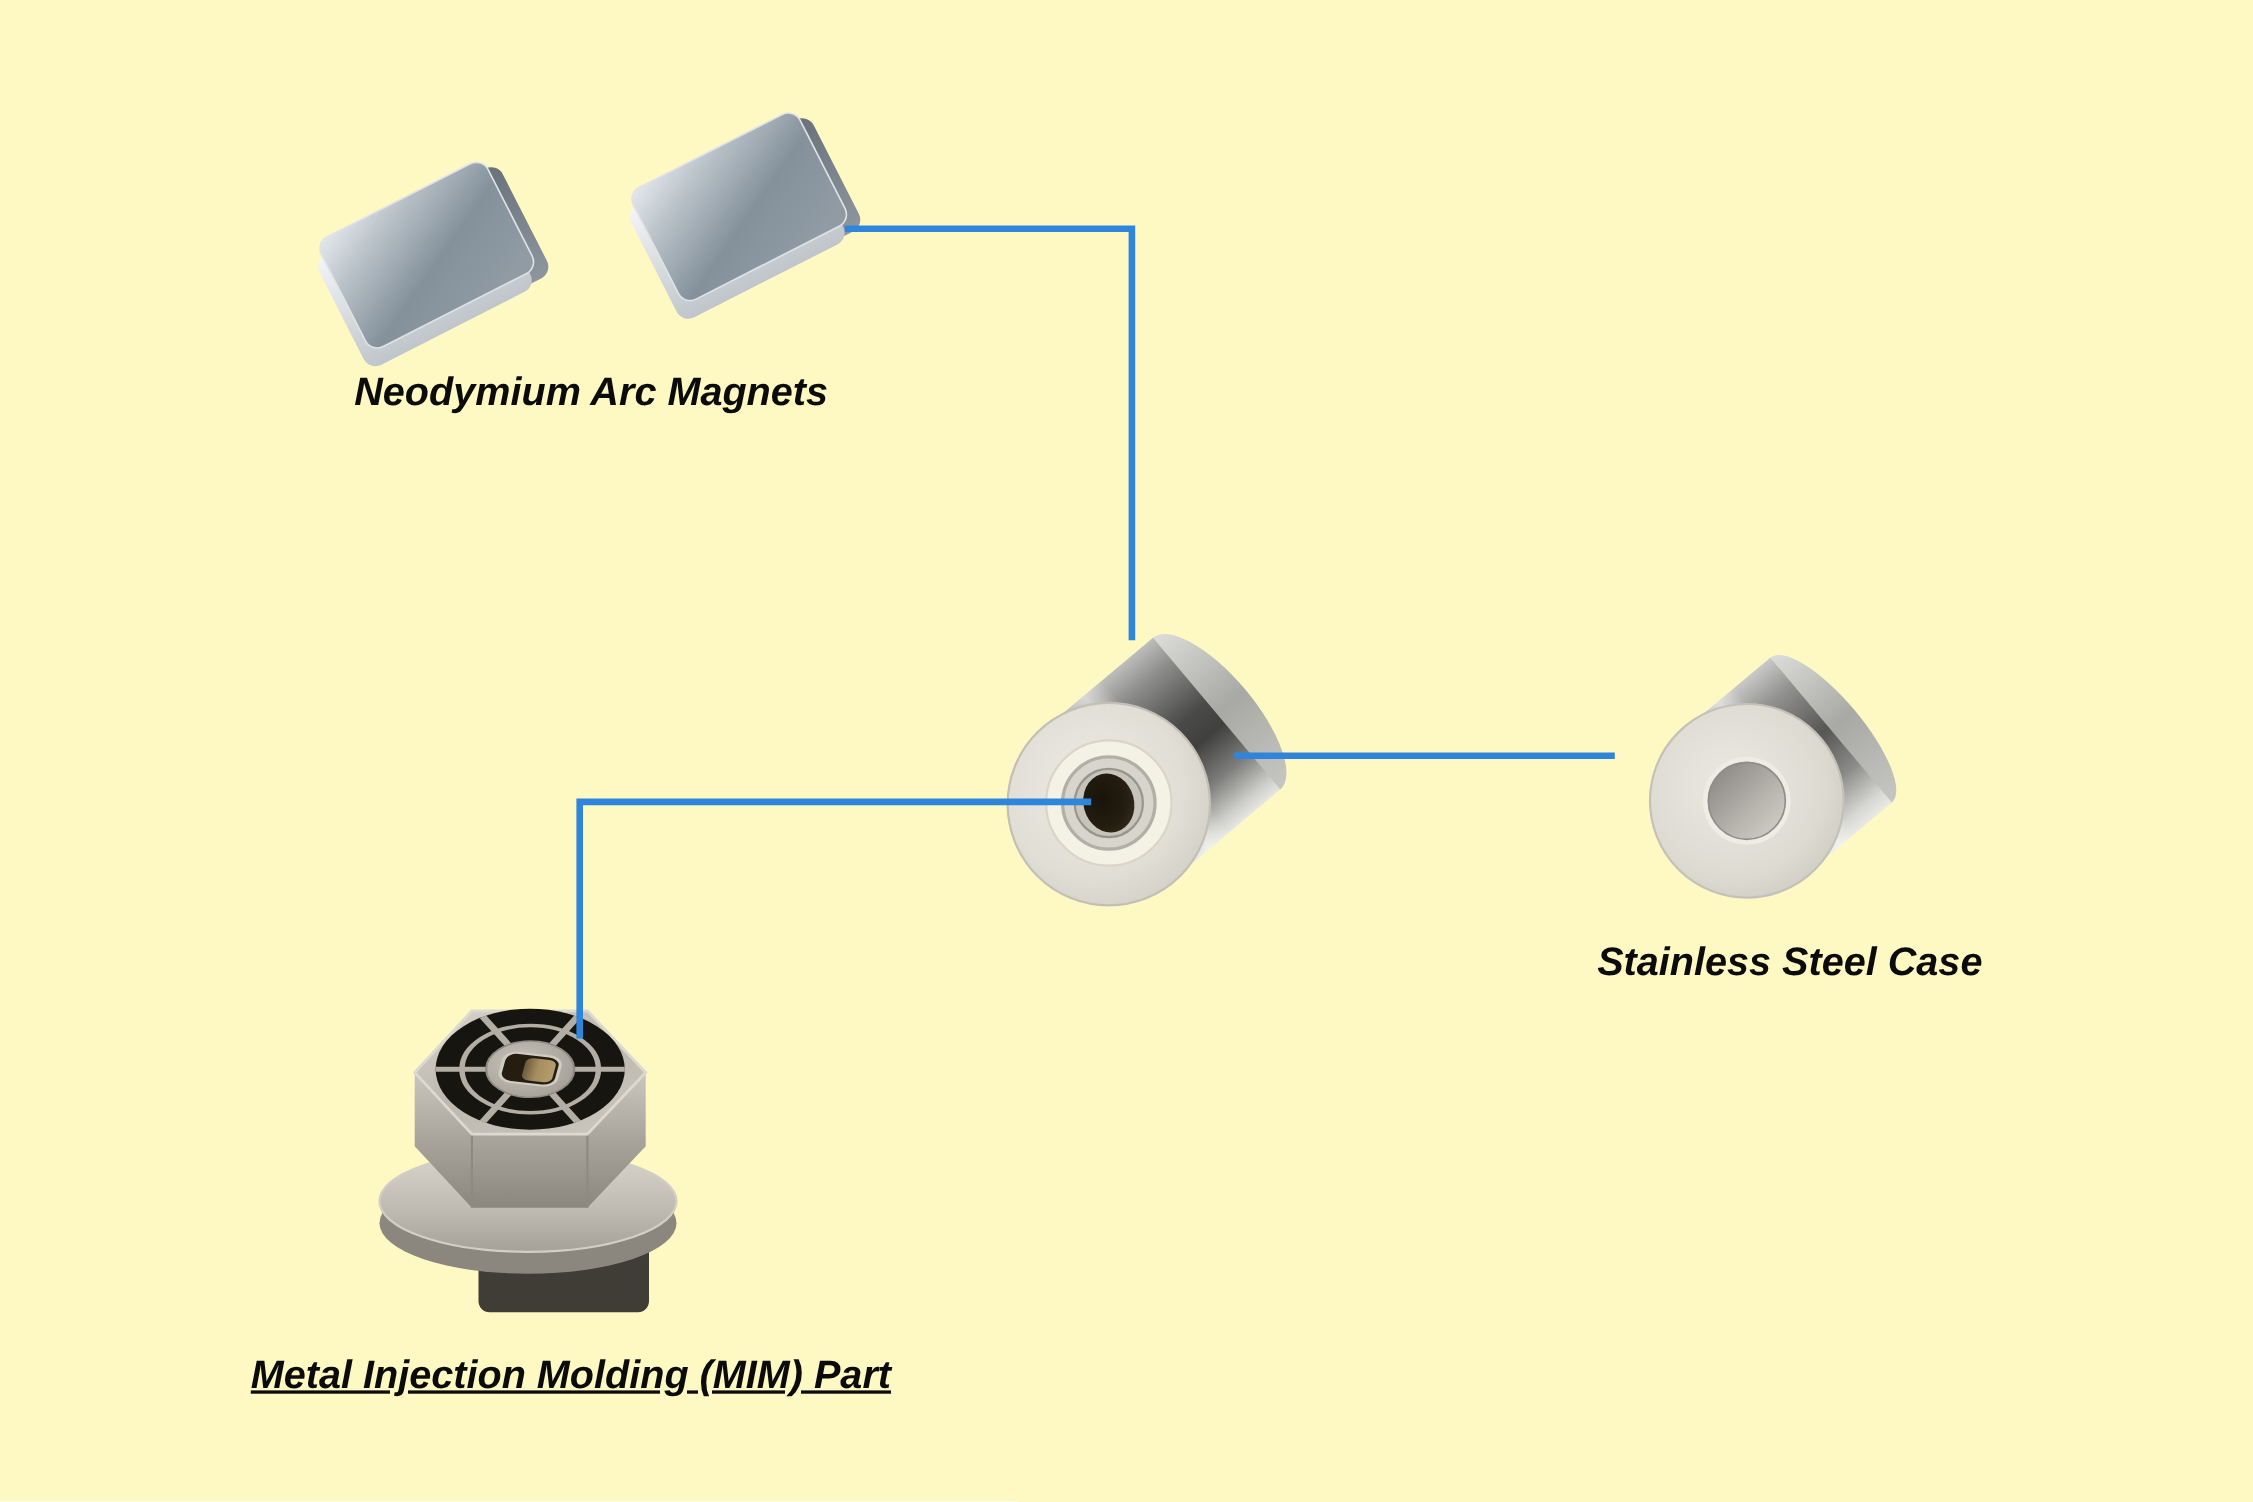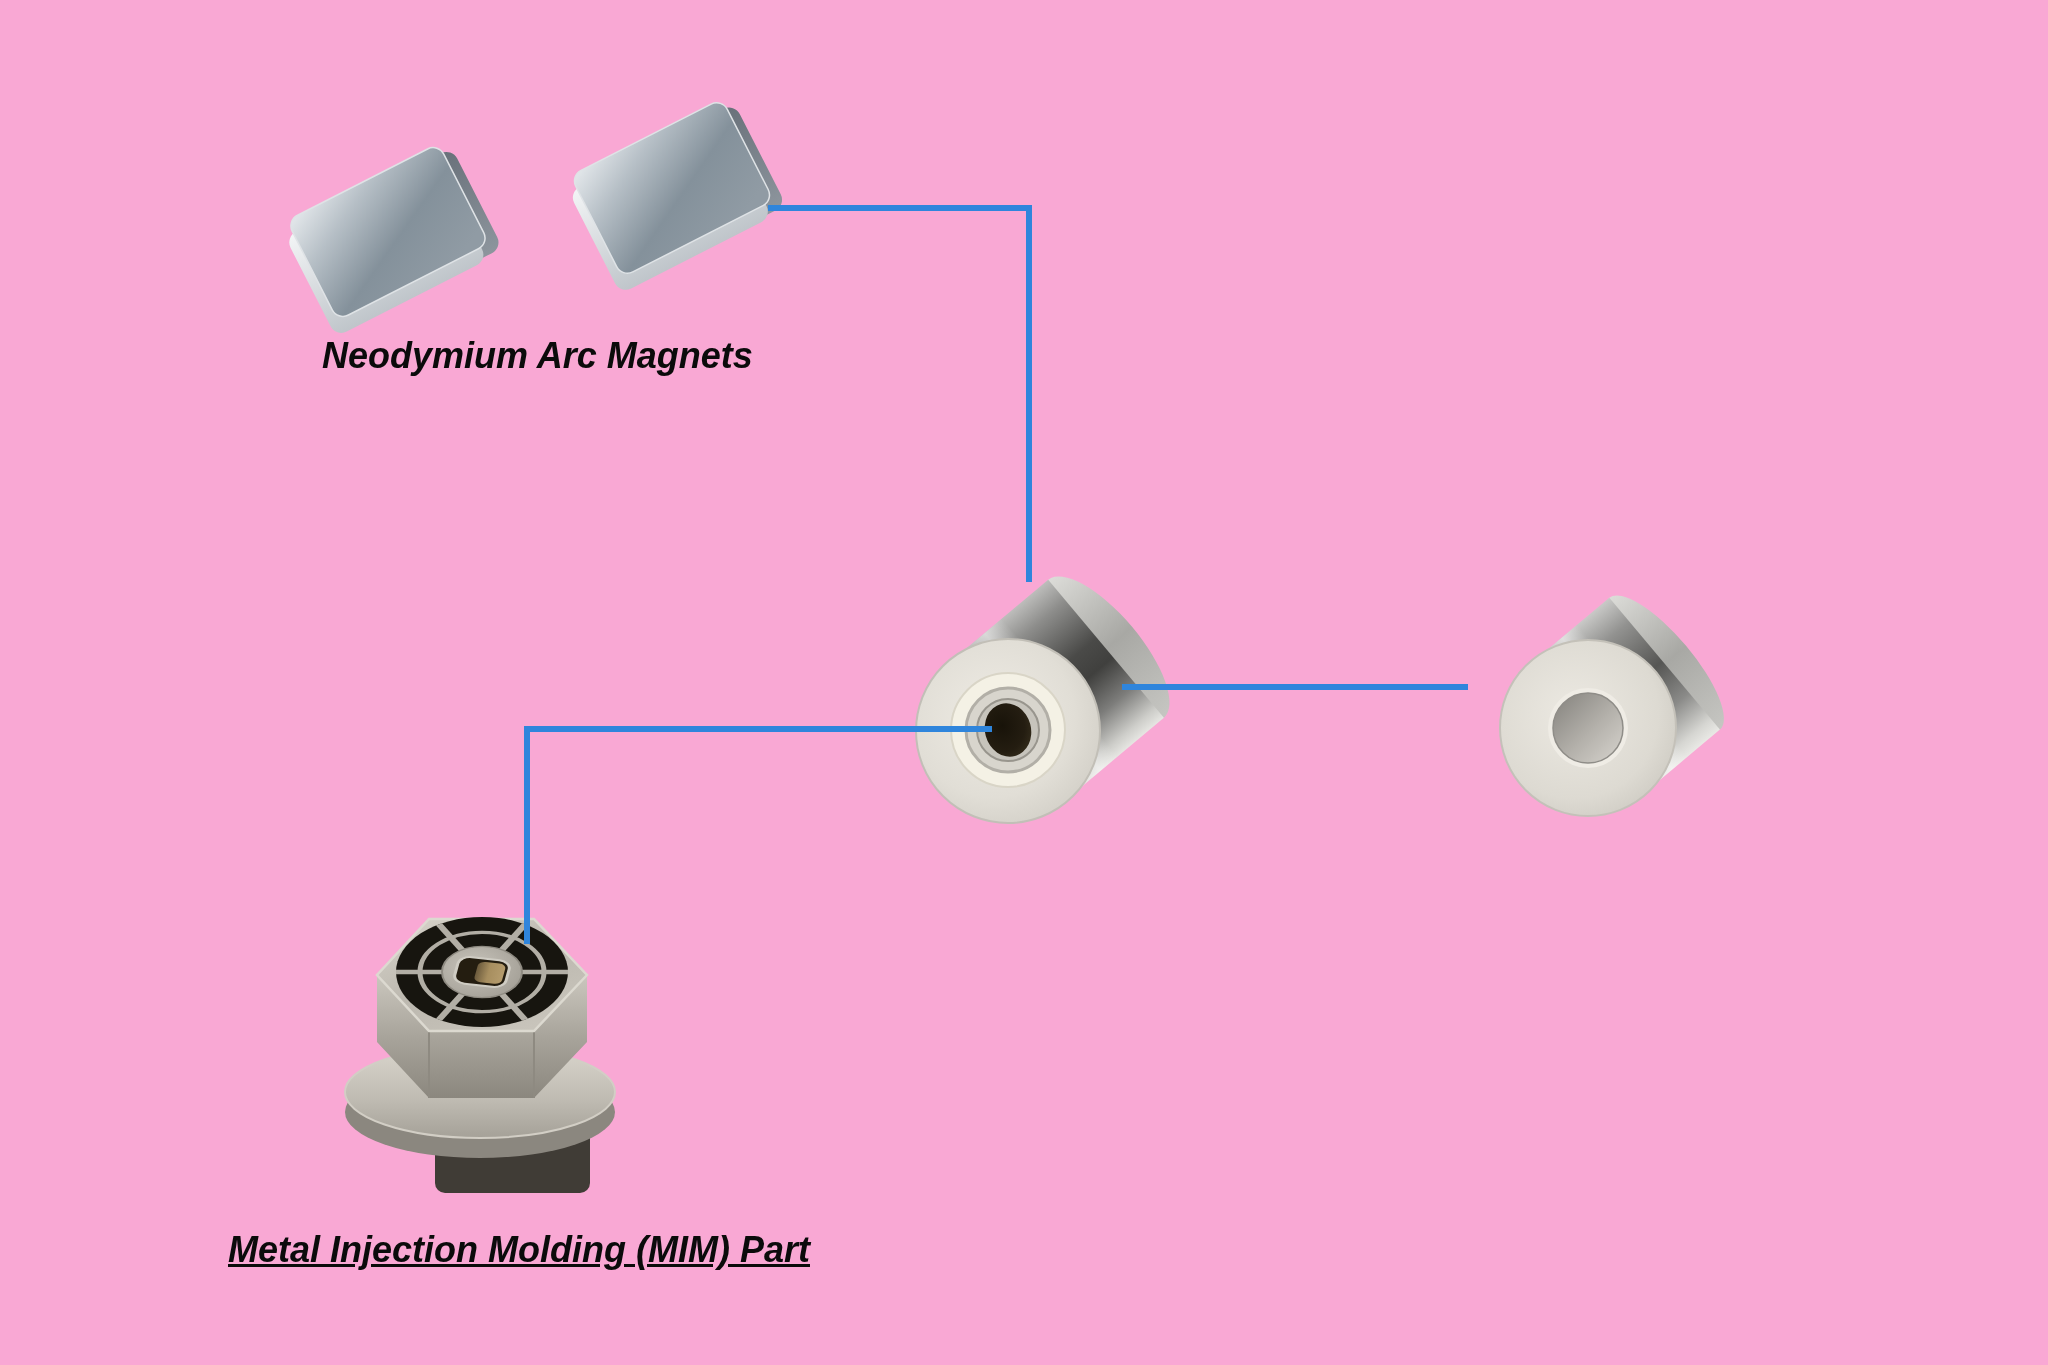--- a/index.html
+++ b/index.html
@@ -1,17 +1,17 @@
 <!DOCTYPE html>
 <html><head>
 <meta charset="utf-8">
 <style>
   html,body{margin:0;padding:0;background:#ffffff;}
   .canvas{
-    position:relative;width:2048px;height:1365px;background:#f9a8d4;
+    position:relative;width:2048px;height:1365px;background:#fef9c3;
     overflow:hidden;font-family:"Liberation Sans", sans-serif;
   }
   .canvas svg{position:absolute;left:0;top:0;}
   .part-label{
     position:absolute;font-style:italic;font-weight:700;font-size:36px;
     line-height:36px;color:#0b0b0b;white-space:nowrap;letter-spacing:0px;
   }
   #label-magnets{left:322px;top:338px;}
   #label-case{left:1452px;top:856px;}
   #label-mim{left:228px;top:1232px;text-decoration:underline;}
@@ -183,14 +183,15 @@
     </g>
 
     <g fill="none" stroke-width="6">
       <polyline points="768,208 1029,208 1029,582" stroke="#2f85dc"></polyline>
       <line x1="1122" y1="687" x2="1468" y2="687" stroke="#2f85dc"></line>
       <polyline points="527,944 527,729 992,729" stroke="#2f85dc"></polyline>
     </g>
   </svg>
 
   <div class="part-label" id="label-magnets">Neodymium Arc Magnets</div>
+  <div class="part-label" id="label-case">Stainless Steel Case</div>
   <div class="part-label" id="label-mim">Metal Injection Molding (MIM) Part</div>
 </div>
 
 </body></html>

